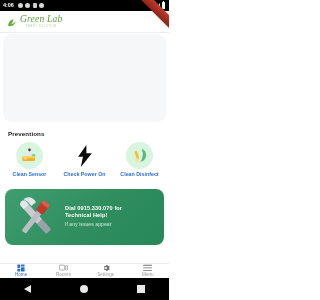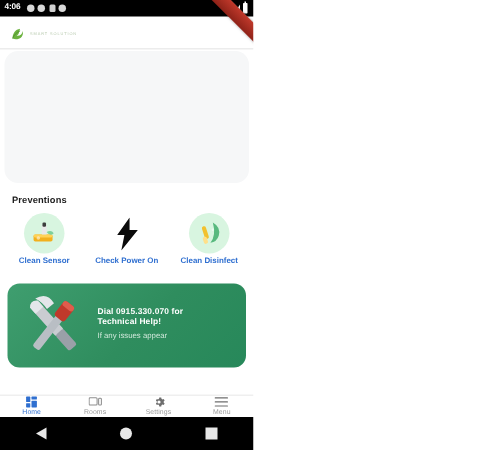--- a/index.html
+++ b/index.html
@@ -210,20 +210,21 @@
   <div class="band"></div>
 </div>
 
 <div class="app-header">
   <div class="logo-wrap">
     <svg class="leaf-icon" viewBox="0 0 24 24">
       <path d="M3 21c0-7 4-13 11-14-2 5-1 8-5 10 5 .5 8-2 9-7 1 6-2 11-8 12-3 .4-5 0-7-1z" fill="#6cb33f"></path>
       <path d="M3 21c2-5 6-9 11-11" stroke="#4e8c2c" stroke-width="1.1" fill="none"></path>
     </svg>
     <div>
+      <div class="logo-text">Green Lab</div>
       <div class="logo-sub">SMART SOLUTION</div>
     </div>
   </div>
 </div>
 
 <div class="content">
 
   <div class="hero-card"></div>
 
   <div class="section-title">Preventions</div>

